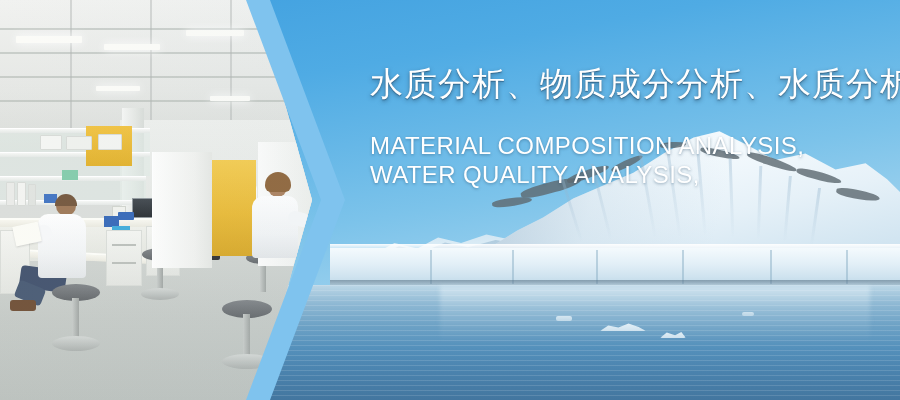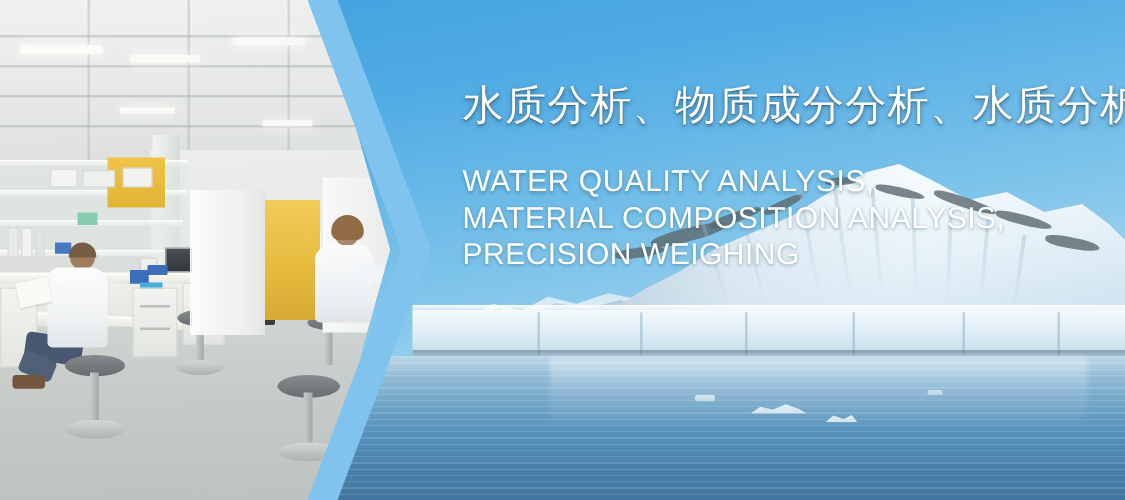--- a/index.html
+++ b/index.html
@@ -492,19 +492,18 @@
     </div>
 
     <div class="lab-veil"></div>
   </div>
 
   <div class="chevron-stripe"></div>
 
   <div class="copy">
     <h1 class="headline">水质分析、物质成分分析、水质分析</h1>
     <div class="sub">
+      <p class="sub-line">MATERIAL COMPOSITION ANALYSIS,</p>
       <p class="sub-line">WATER  QUALITY ANALYSIS,</p>
-      <p class="sub-line">MATERIAL COMPOSITION ANALYSIS,</p>
-      <p class="sub-line">PRECISION WEIGHING</p>
     </div>
   </div>
 
 </div>
 
 </body></html>

